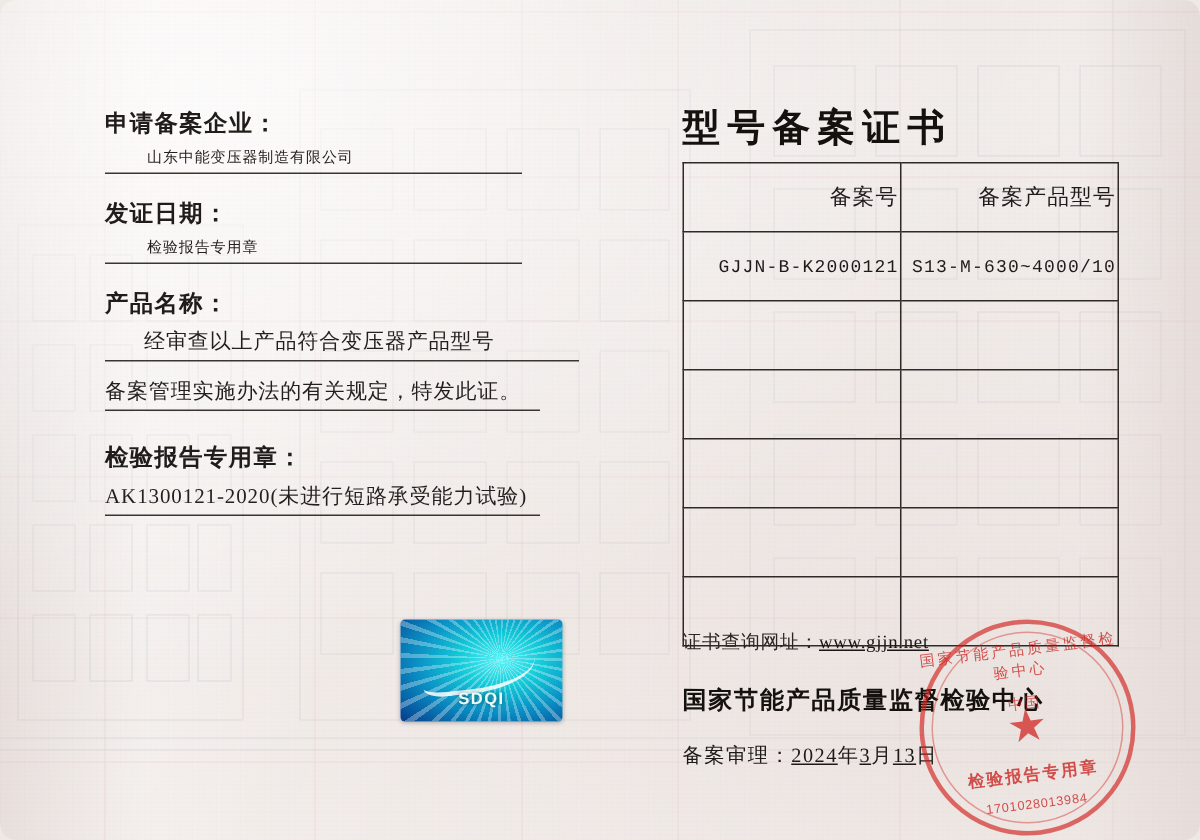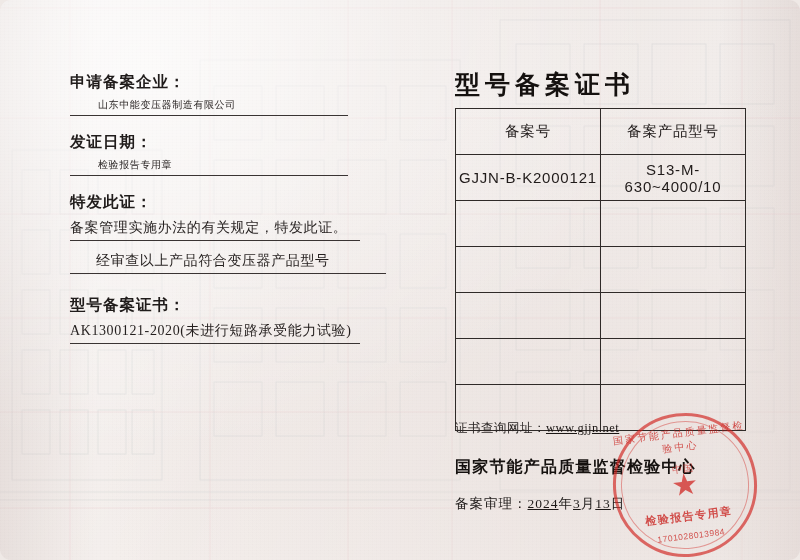--- a/index.html
+++ b/index.html
@@ -120,32 +120,32 @@
     left: 455px;
     top: 108px;
     width: 291px;
     border-collapse: collapse;
     table-layout: fixed;
   }
   table.record-table th,
   table.record-table td {
     border: 1px solid #2f2a28;
     height: 43px;
-    text-align: center;
+    text-align: right;
     font-size: 13.5px;
     color: #201b1a;
     letter-spacing: 0.8px;
   }
   table.record-table th {
     font-weight: normal;
     font-size: 14.5px;
   }
   table.record-table td.val {
-    font-family: Liberation Sans, sans-serif;
-    font-size: 15px;
+    font-family: Liberation Mono, monospace;
+    font-size: 12px;
   }
   table.record-table .empty { height: 43px; }
 
   
   .footer {
     position: absolute;
     left: 455px;
     top: 420px;
     width: 310px;
     text-align: left;
@@ -384,27 +384,27 @@
   <div class="content">
 
     <div class="left-col">
 
       <div class="field-label">申请备案企业：</div>
       <span class="field-value">山东中能变压器制造有限公司</span>
 
       <div class="field-label">发证日期：</div>
       <span class="field-value">检验报告专用章</span>
 
-      <div class="field-label">特发此证：</div>
+      <div class="field-label">产品名称：</div>
+      <span class="review-line indent">经审查以上产品符合变压器产品型号</span>
       <span class="review-line">备案管理实施办法的有关规定，特发此证。</span>
-      <span class="review-line indent">经审查以上产品符合变压器产品型号</span>
 
       <div class="block-gap"></div>
 
-      <div class="field-label">型号备案证书：</div>
+      <div class="field-label">检验报告专用章：</div>
       <span class="review-line">AK1300121-2020(未进行短路承受能力试验)</span>
     </div>
 
     <div class="cert-title">型号备案证书</div>
 
     <table class="record-table">
       <thead>
         <tr>
           <th>备案号</th>
           <th>备案产品型号</th>
@@ -431,20 +431,25 @@
           <td class="empty"></td>
           <td class="empty"></td>
         </tr>
         <tr>
           <td class="empty"></td>
           <td class="empty"></td>
         </tr>
       </tbody>
     </table>
 
+    <div class="hologram">
+      <div class="holo-rays"></div>
+      <div class="holo-swoosh"></div>
+      <div class="holo-text">SDQI</div>
+    </div>
 
     <div class="footer">
       <div class="query-line">
         <span>证书查询网址：</span><span class="url">www.gjjn.net</span>
       </div>
       <div class="issuer">国家节能产品质量监督检验中心</div>
       <div class="issue-date">
         <span>备案审理：</span><span class="num">2024</span><span>年</span><span class="num">3</span><span>月</span><span class="num">13</span><span>日</span>
       </div>
     </div>

